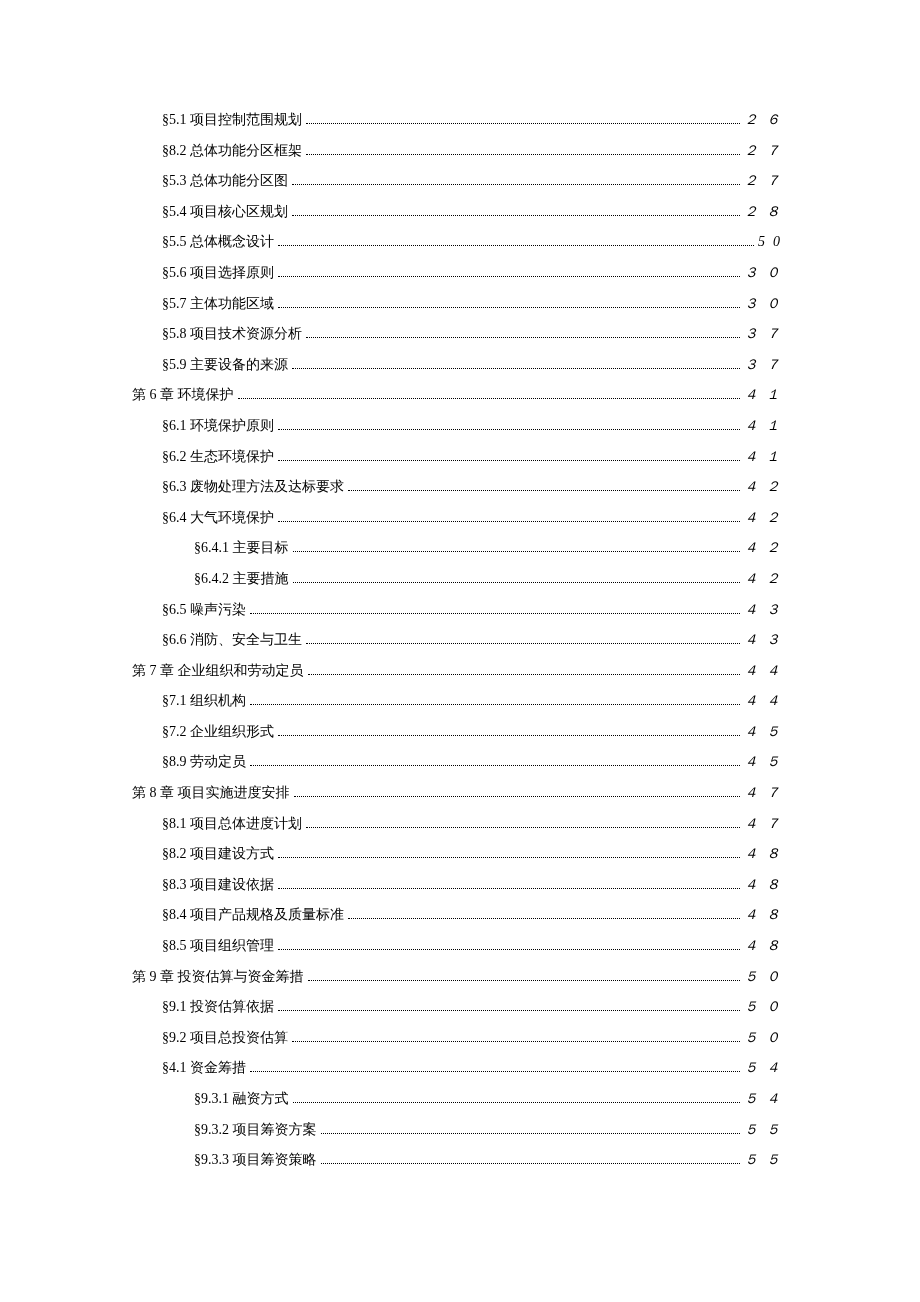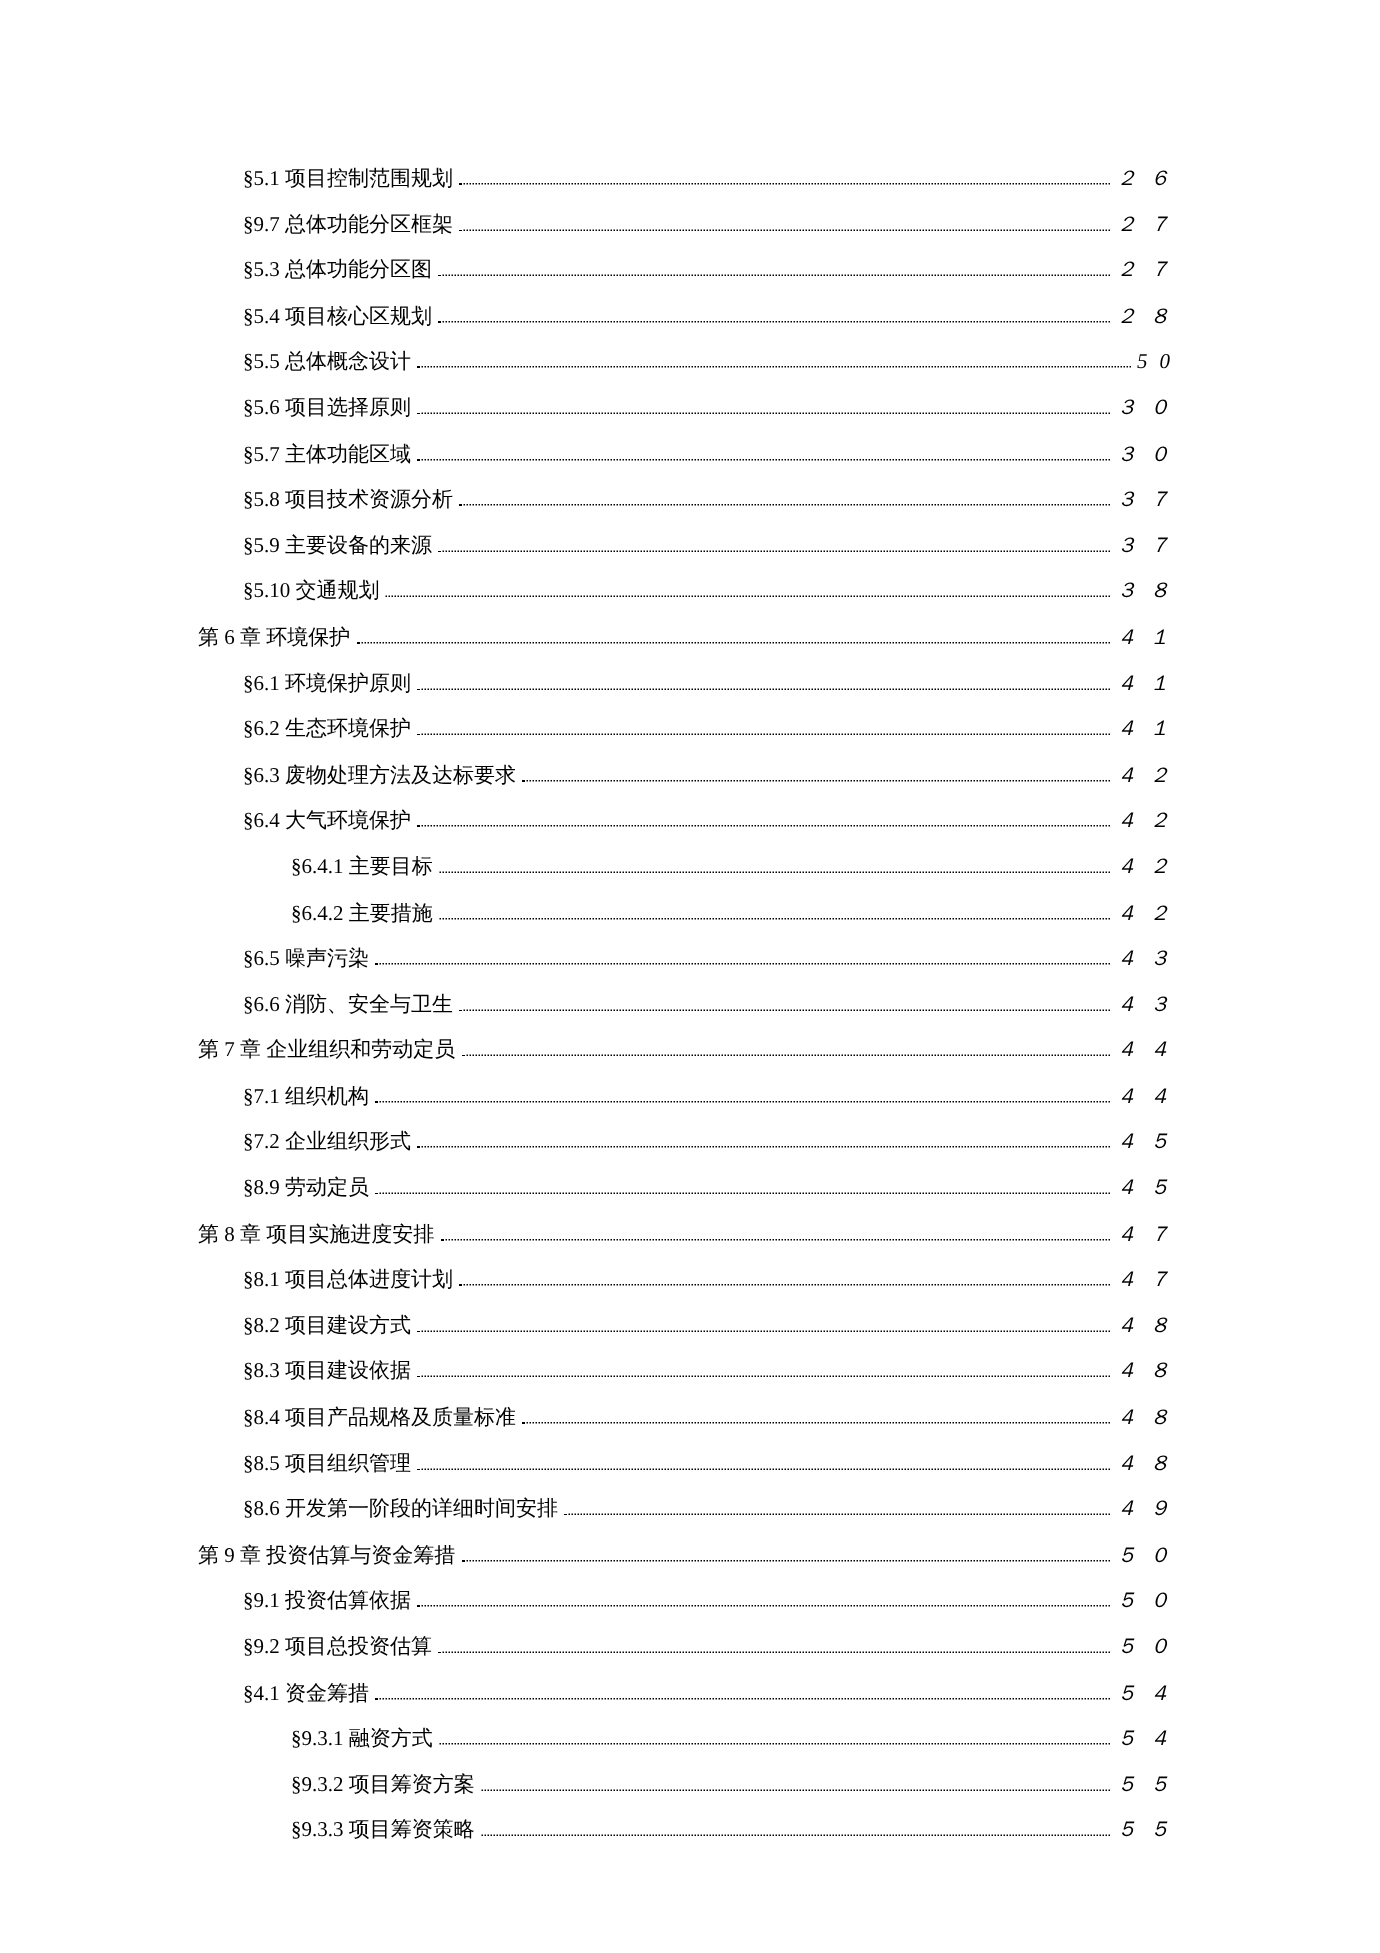--- a/index.html
+++ b/index.html
@@ -40,21 +40,21 @@
 </head>
 <body>
 
 <div id="toc-container">
     <div class="toc-entry level-section">
       <span class="toc-label">§5.1 项目控制范围规划</span>
       <span class="toc-dots"></span>
       <span class="toc-page">２６</span>
     </div>
     <div class="toc-entry level-section">
-      <span class="toc-label">§9.7 总体功能分区框架</span>
+      <span class="toc-label">§8.2 总体功能分区框架</span>
       <span class="toc-dots"></span>
       <span class="toc-page">２７</span>
     </div>
     <div class="toc-entry level-section">
       <span class="toc-label">§5.3 总体功能分区图</span>
       <span class="toc-dots"></span>
       <span class="toc-page">２７</span>
     </div>
     <div class="toc-entry level-section">
       <span class="toc-label">§5.4 项目核心区规划</span>
@@ -79,25 +79,20 @@
     <div class="toc-entry level-section">
       <span class="toc-label">§5.8 项目技术资源分析</span>
       <span class="toc-dots"></span>
       <span class="toc-page">３７</span>
     </div>
     <div class="toc-entry level-section">
       <span class="toc-label">§5.9 主要设备的来源</span>
       <span class="toc-dots"></span>
       <span class="toc-page">３７</span>
     </div>
-    <div class="toc-entry level-section">
-      <span class="toc-label">§5.10 交通规划</span>
-      <span class="toc-dots"></span>
-      <span class="toc-page">３８</span>
-    </div>
     <div class="toc-entry level-chapter">
       <span class="toc-label">第 6 章 环境保护</span>
       <span class="toc-dots"></span>
       <span class="toc-page">４１</span>
     </div>
     <div class="toc-entry level-section">
       <span class="toc-label">§6.1 环境保护原则</span>
       <span class="toc-dots"></span>
       <span class="toc-page">４１</span>
     </div>
@@ -178,25 +173,20 @@
     </div>
     <div class="toc-entry level-section">
       <span class="toc-label">§8.4 项目产品规格及质量标准</span>
       <span class="toc-dots"></span>
       <span class="toc-page">４８</span>
     </div>
     <div class="toc-entry level-section">
       <span class="toc-label">§8.5 项目组织管理</span>
       <span class="toc-dots"></span>
       <span class="toc-page">４８</span>
-    </div>
-    <div class="toc-entry level-section">
-      <span class="toc-label">§8.6 开发第一阶段的详细时间安排</span>
-      <span class="toc-dots"></span>
-      <span class="toc-page">４９</span>
     </div>
     <div class="toc-entry level-chapter">
       <span class="toc-label">第 9 章 投资估算与资金筹措</span>
       <span class="toc-dots"></span>
       <span class="toc-page">５０</span>
     </div>
     <div class="toc-entry level-section">
       <span class="toc-label">§9.1 投资估算依据</span>
       <span class="toc-dots"></span>
       <span class="toc-page">５０</span>

